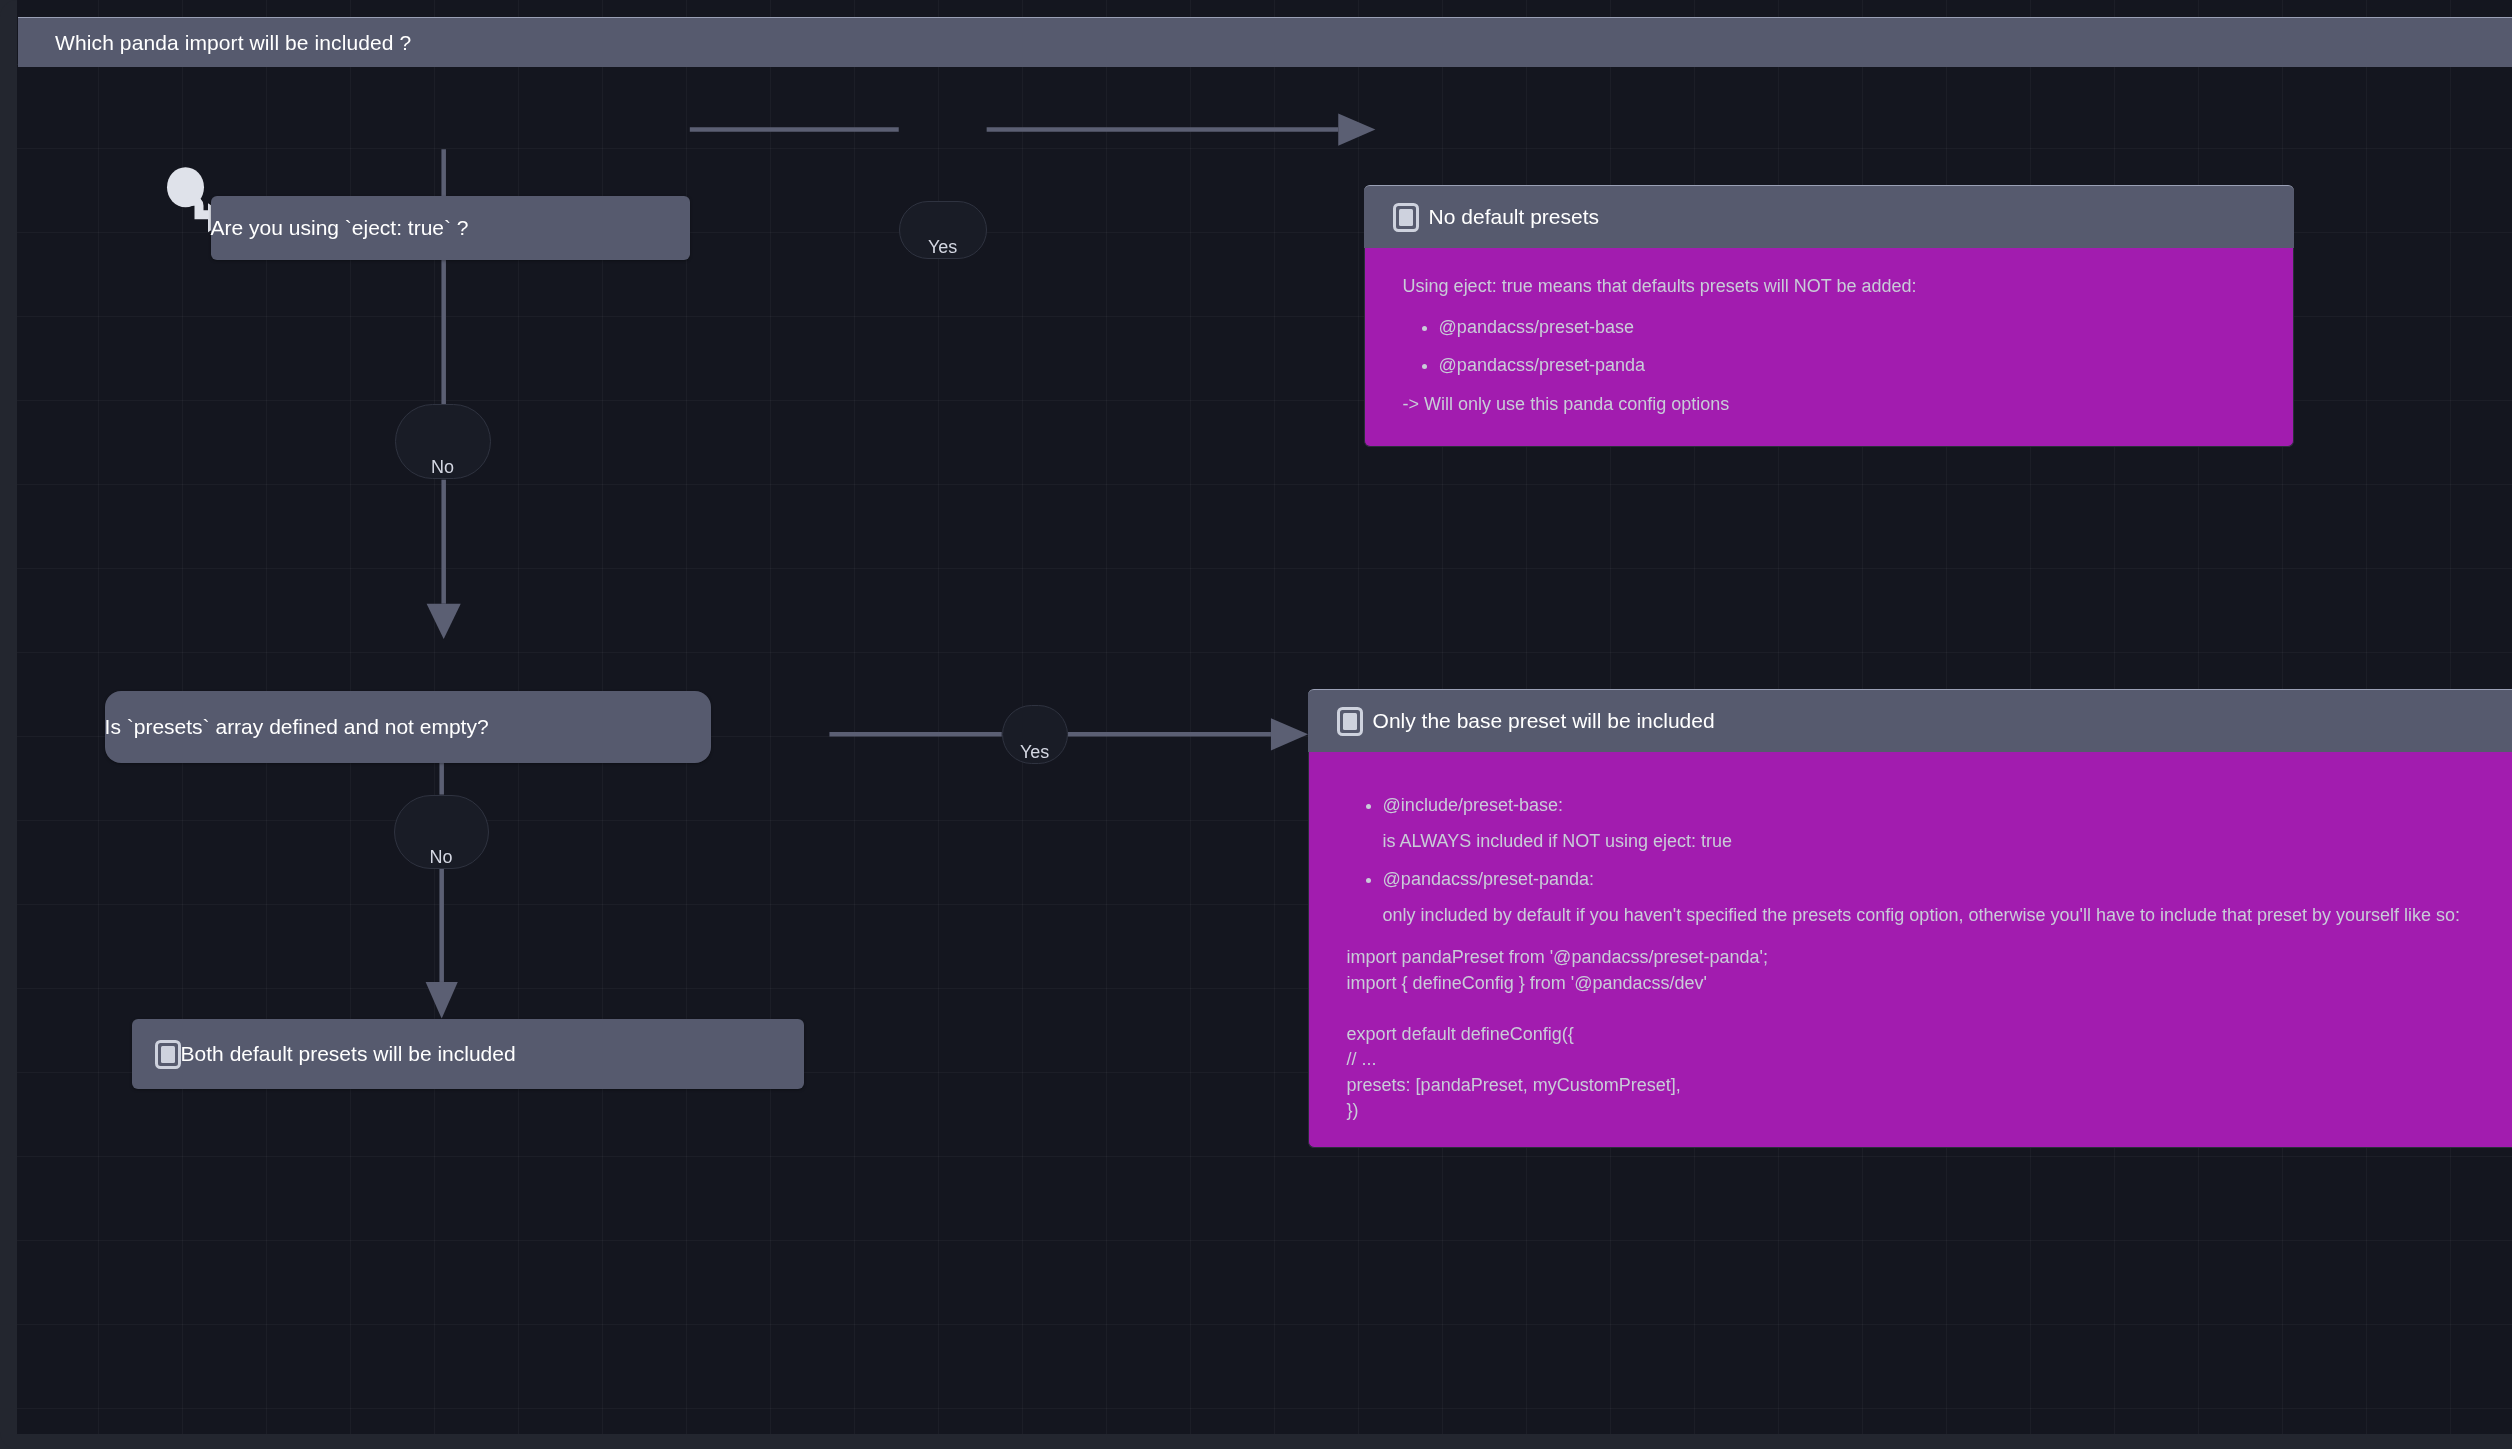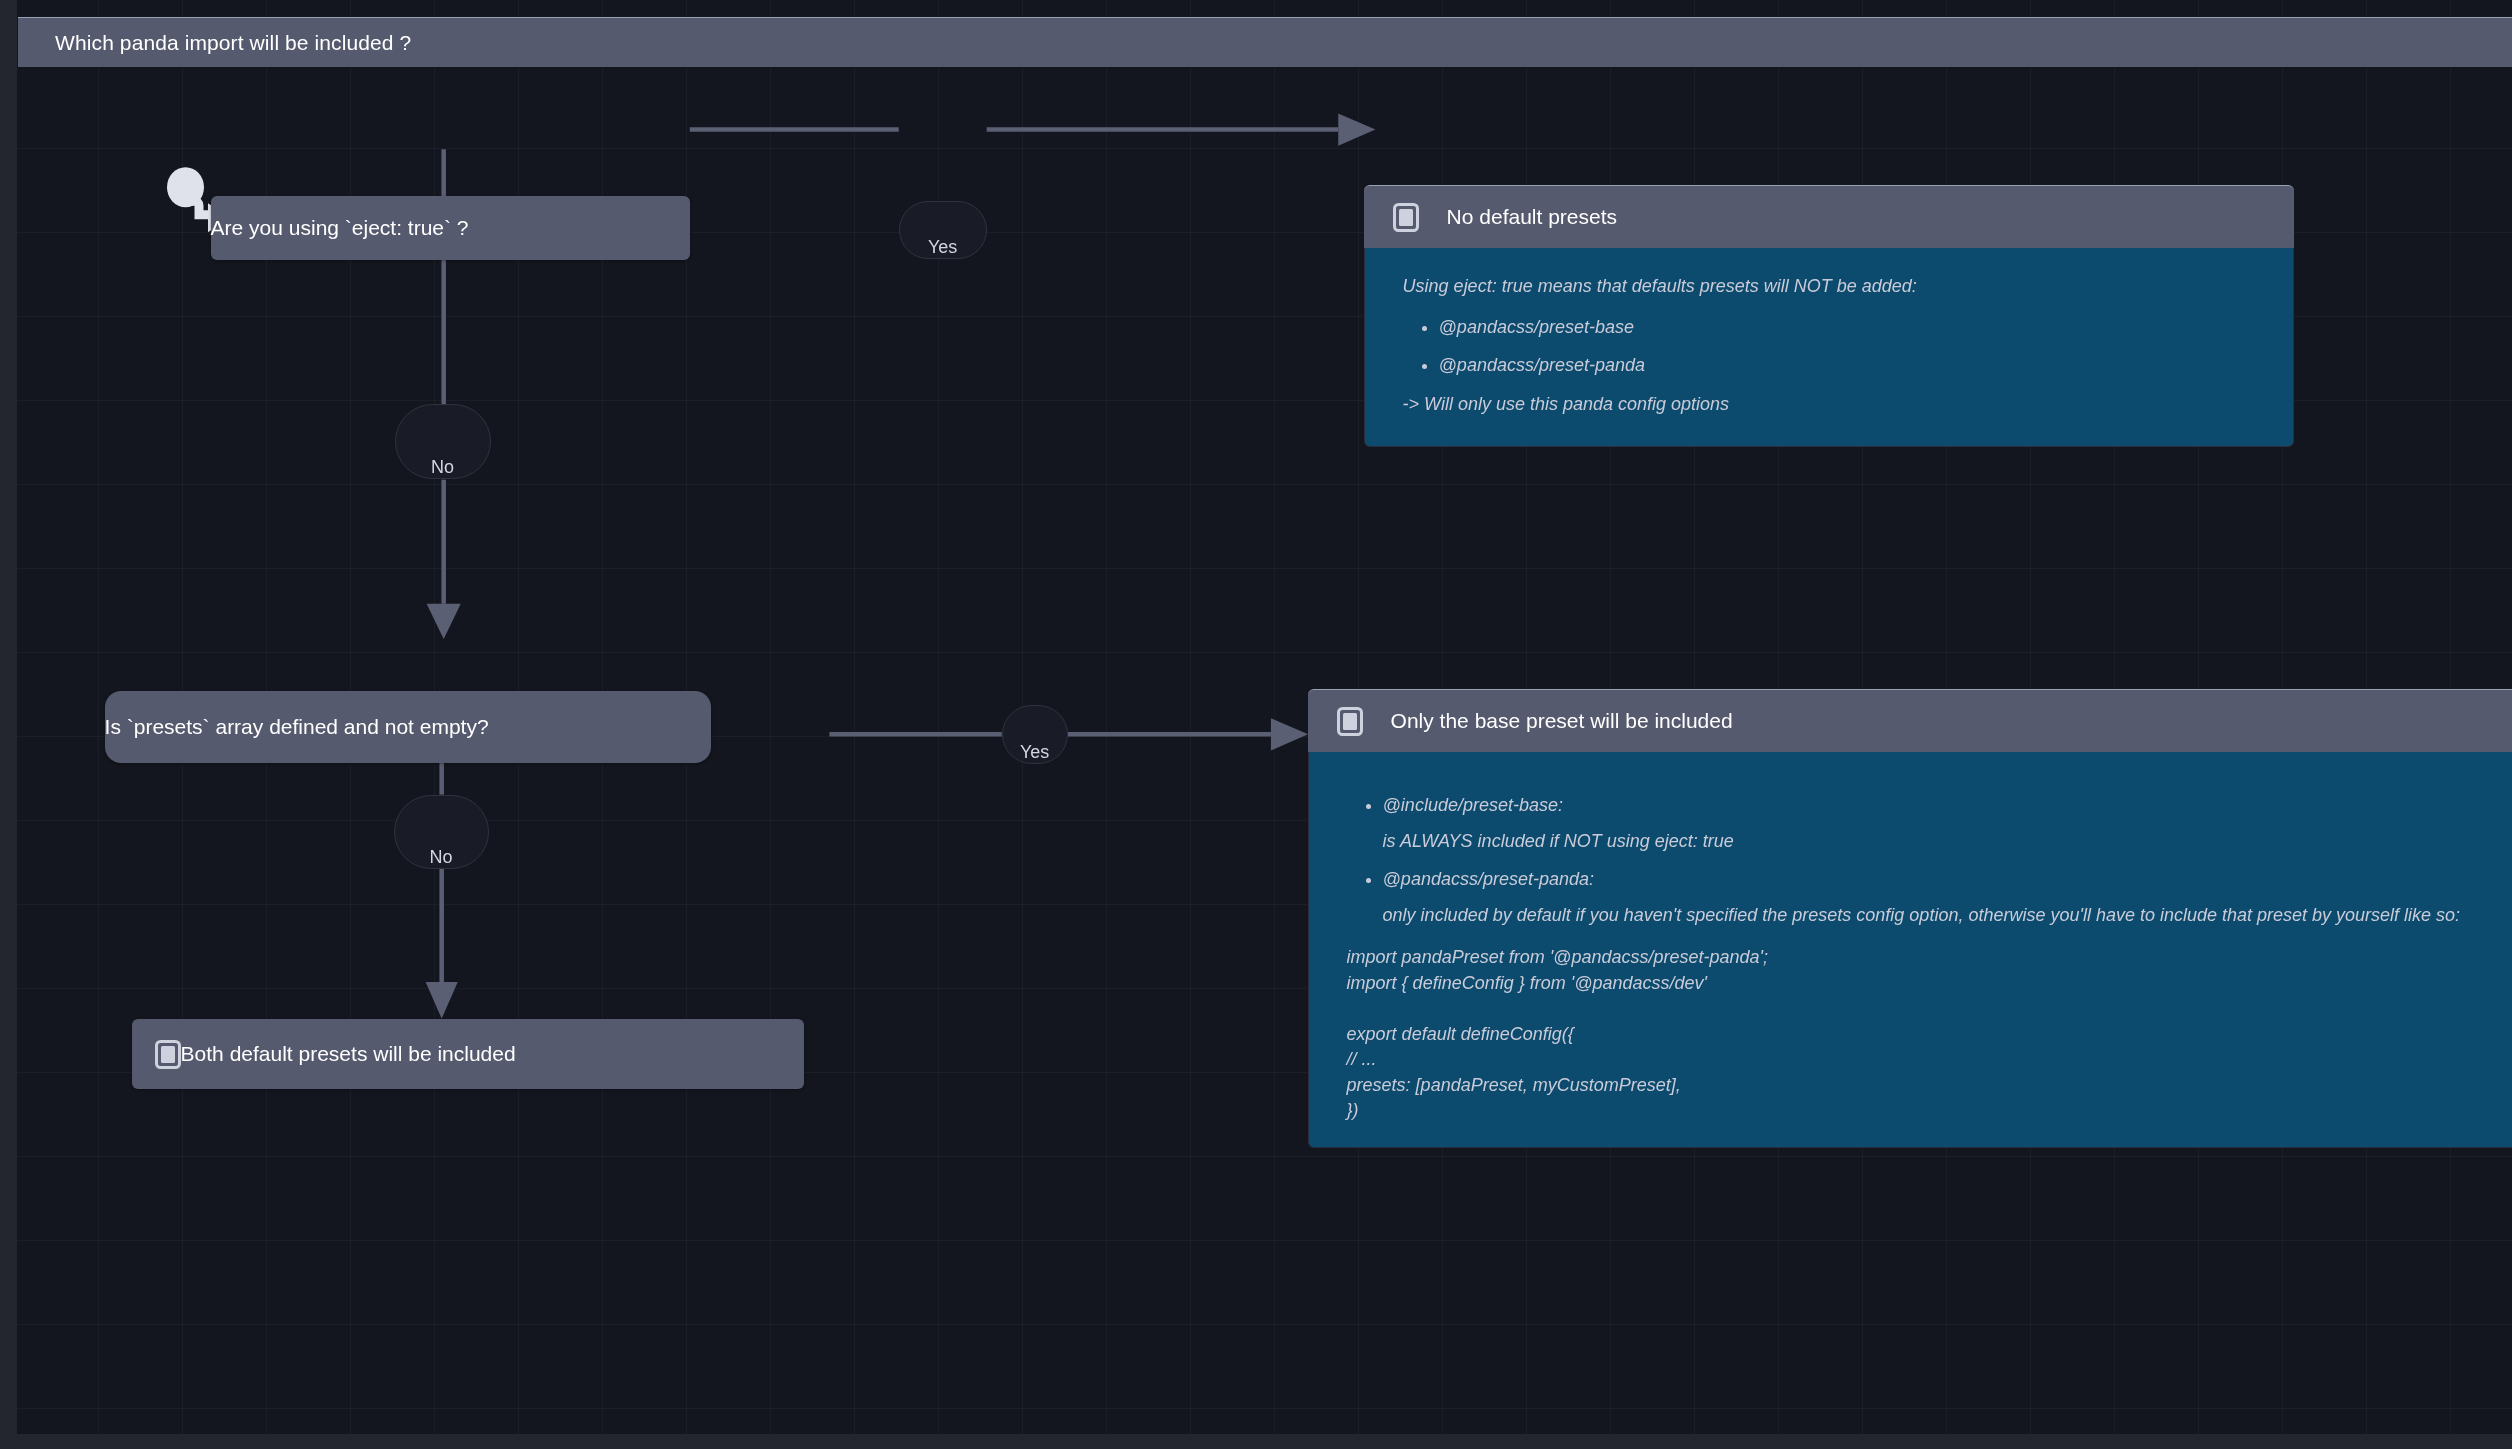--- a/index.html
+++ b/index.html
@@ -113,38 +113,37 @@
   
   .panel { position: absolute; }
   .panel-head {
     background: #565a6e;
     border-top: 1.5px solid #9aa0b5;
     border-radius: 6px 6px 0 0;
     height: 63px;
     display: flex;
     align-items: center;
     padding-left: 29px;
-    gap: 28px;
+    gap: 10px;
   }
   .panel-head .panel-title {
     color: #ffffff;
     font-size: 21px;
     white-space: nowrap;
   }
   .panel-body {
-    background: #0c4a6e;
+    background: #a21caf;
     border-left: 1px solid #2a2e3a;
     border-right: 1px solid #2a2e3a;
     border-bottom: 1px solid #2a2e3a;
     border-radius: 0 0 6px 6px;
     padding: 26px 30px 23px 38px;
     color: #c9ccd8;
     font-size: 18px;
     line-height: 1.42;
-    font-style: italic;
   }
   .panel-body p { margin: 0 0 6px 0; }
   .panel-body ul { margin: 15px 0 13px 0; padding-left: 36px; }
   .panel-body li { margin-bottom: 13px; }
   .panel-body li .sub { display: block; margin-top: 10px; }
   .panel-body .code { margin-top: 17px; }
   .panel-body .code .ln { display: block; min-height: 1.42em; }
 
   
   .note-icon {

